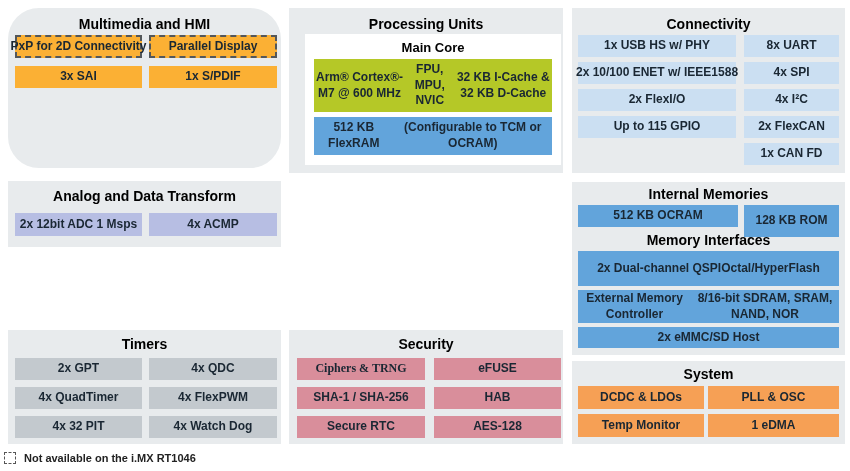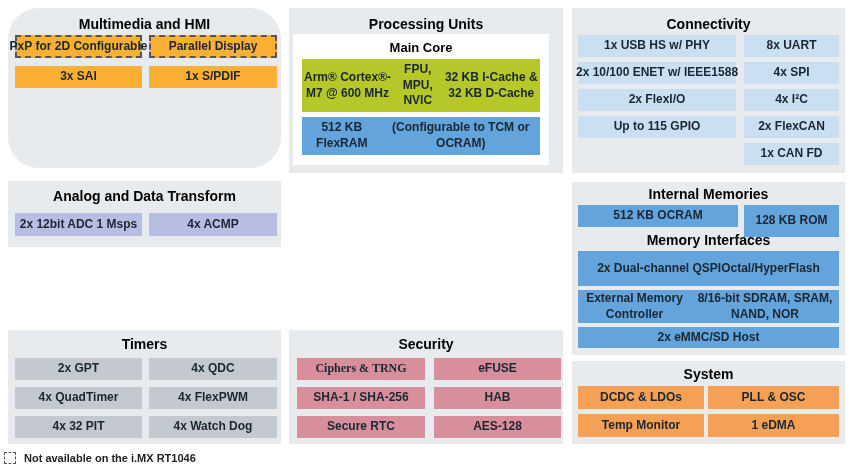--- a/index.html
+++ b/index.html
@@ -30,29 +30,29 @@
   .legend-swatch{width:12px;height:12px;border:1px dashed #555;box-sizing:border-box;}
   .legend-text{margin-left:8px;font-size:11px;font-weight:bold;color:#222;}
 </style>
 </head>
 <body>
 
 <div id="stage">
 
   <div class="panel" style="left:8px;top:8px;width:273px;height:160px;border-radius:31px;">
     <div class="panel-title" style="top:8px;">Multimedia and HMI</div>
-    <div class="item amber dashed" style="left:7px;top:27px;width:127px;height:23px;">PxP for 2D Configurable</div>
+    <div class="item amber dashed" style="left:7px;top:27px;width:127px;height:23px;">PxP for 2D Connectivity</div>
     <div class="item amber dashed" style="left:141px;top:27px;width:128px;height:23px;">Parallel Display</div>
     <div class="item amber" style="left:7px;top:58px;width:127px;height:22px;">3x SAI</div>
     <div class="item amber" style="left:141px;top:58px;width:128px;height:22px;">1x S/PDIF</div>
   </div>
 
   <div class="panel" style="left:289px;top:8px;width:274px;height:165px;">
     <div class="panel-title" style="top:8px;">Processing Units</div>
-    <div class="white-box" style="left:4px;top:26px;width:256px;height:131px;">
+    <div class="white-box" style="left:16px;top:26px;width:256px;height:131px;">
       <div class="subheader" style="top:6px;">Main Core</div>
       <div class="block green" style="left:9px;top:25px;width:238px;height:53px;">
         <span>Arm® Cortex®-M7 @ 600 MHz</span>
         <span>FPU, MPU, NVIC</span>
         <span>32 KB I-Cache &amp; 32 KB D-Cache</span>
       </div>
       <div class="block blue" style="left:9px;top:83px;width:238px;height:38px;">
         <span>512 KB FlexRAM</span>
         <span>(Configurable to TCM or OCRAM)</span>
       </div>

